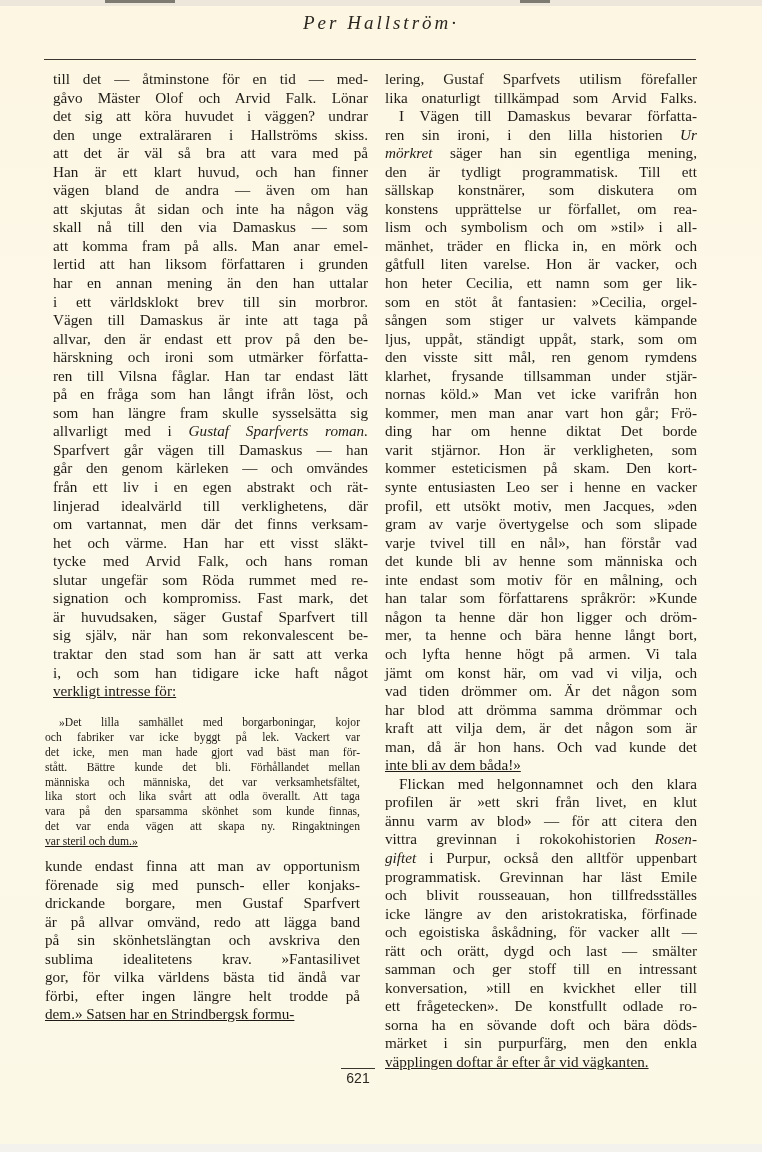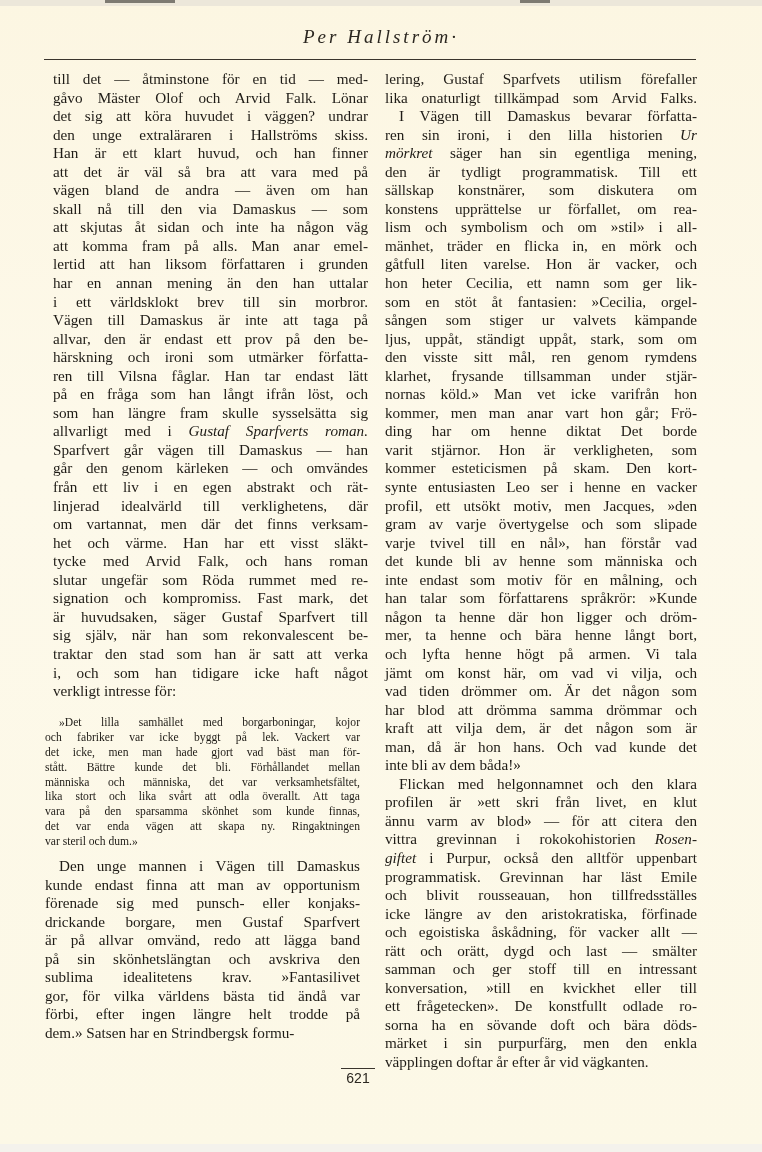--- a/index.html
+++ b/index.html
@@ -11,34 +11,34 @@
     position:relative;
   }
   .page {
     position:absolute; left:0; top:0; width:762px; height:1152px;
     background:linear-gradient(180deg,#fcf6e2 0%, #fdf9ea 40%, #fcf8e6 100%);
   }
   .topband { position:absolute; left:0; top:0; width:762px; height:6px; background:#ece7da; }
   .topband .mark { position:absolute; top:0; height:3px; background:#7d7a72; }
   .bottomband { position:absolute; left:0; top:1144px; width:762px; height:8px; background:#f4f2ec; }
   .header {
-    position:absolute; left:0; top:26px; width:762px; text-align:center;
+    position:absolute; left:0; top:12px; width:762px; text-align:center;
     font-family:"Liberation Serif", serif; font-style:italic;
     font-size:19px; letter-spacing:3px; color:#2b2720;
   }
   .rule { position:absolute; left:44px; top:59px; width:652px; height:1px; background:#3a352d; }
   .col {
     position:absolute; top:70px; width:315px;
     font-family:"Liberation Serif", serif;
     font-size:15.2px; line-height:18.55px;
   }
   .col.left { left:45px;margin-left:8px; }
   .col.right { left:385px; width:312px; }
   .line { display:block; white-space:nowrap; text-align:justify; text-align-last:justify; height:18.55px; }
-  .line.last { text-align-last:left; }
+  .line.last { text-align-last:left;text-decoration:underline; }
   .quote {
     position:absolute; left:45px; top:716px; width:315px;
     font-family:"Liberation Serif", serif; font-size:11.6px; line-height:14.9px;
   }
   .quote .line { height:14.9px; }
   .col2 { position:absolute; left:45px; top:857px; width:315px; font-family:"Liberation Serif", serif; font-size:15.2px; line-height:18.55px; }
   .it { font-style:italic; }
   .pageno-rule { position:absolute; left:341px; top:1068px; width:34px; height:1px; background:#3a352d; }
   .pageno { position:absolute; left:340px; top:1070px; width:36px; text-align:center; font-family:Liberation Sans, sans-serif; font-size:14px; color:#2b2720; }
 </style>
@@ -52,25 +52,25 @@
   </div>
 
   <div class="header">Per Hallström·</div>
   <div class="rule"></div>
 
   <div class="col left" id="leftcol">
       <span class="line">till det — åtminstone för en tid — med-</span>
       <span class="line">gåvo Mäster Olof och Arvid Falk. Lönar</span>
       <span class="line">det sig att köra huvudet i väggen? undrar</span>
       <span class="line">den unge extraläraren i Hallströms skiss.</span>
+      <span class="line">att det är väl så bra att vara med på</span>
       <span class="line">Han är ett klart huvud, och han finner</span>
-      <span class="line">att det är väl så bra att vara med på</span>
       <span class="line">vägen bland de andra — även om han</span>
+      <span class="line">att skjutas åt sidan och inte ha någon väg</span>
       <span class="line">skall nå till den via Damaskus — som</span>
-      <span class="line">att skjutas åt sidan och inte ha någon väg</span>
       <span class="line">att komma fram på alls. Man anar emel-</span>
       <span class="line">lertid att han liksom författaren i grunden</span>
       <span class="line">har en annan mening än den han uttalar</span>
       <span class="line">i ett världsklokt brev till sin morbror.</span>
       <span class="line">Vägen till Damaskus är inte att taga på</span>
       <span class="line">allvar, den är endast ett prov på den be-</span>
       <span class="line">härskning och ironi som utmärker författa-</span>
       <span class="line">ren till Vilsna fåglar. Han tar endast lätt</span>
       <span class="line">på en fråga som han långt ifrån löst, och</span>
       <span class="line">som han längre fram skulle sysselsätta sig</span>
@@ -95,21 +95,20 @@
       <span class="line">och fabriker var icke byggt på lek. Vackert var</span>
       <span class="line">det icke, men man hade gjort vad bäst man för-</span>
       <span class="line">stått. Bättre kunde det bli. Förhållandet mellan</span>
       <span class="line">människa och människa, det var verksamhetsfältet,</span>
       <span class="line">lika stort och lika svårt att odla överallt. Att taga</span>
       <span class="line">vara på den sparsamma skönhet som kunde finnas,</span>
       <span class="line">det var enda vägen att skapa ny. Ringaktningen</span>
       <span class="line last">var steril och dum.»</span>
     </div>
   <div class="col2" id="leftcol2">
-      <span class="line" style="padding-left: 14px;">Den unge mannen i Vägen till Damaskus</span>
       <span class="line">kunde endast finna att man av opportunism</span>
       <span class="line">förenade sig med punsch- eller konjaks-</span>
       <span class="line">drickande borgare, men Gustaf Sparfvert</span>
       <span class="line">är på allvar omvänd, redo att lägga band</span>
       <span class="line">på sin skönhetslängtan och avskriva den</span>
       <span class="line">sublima idealitetens krav. »Fantasilivet</span>
       <span class="line">gor, för vilka världens bästa tid ändå var</span>
       <span class="line">förbi, efter ingen längre helt trodde på</span>
       <span class="line last">dem.» Satsen har en Strindbergsk formu-</span>
     </div>

